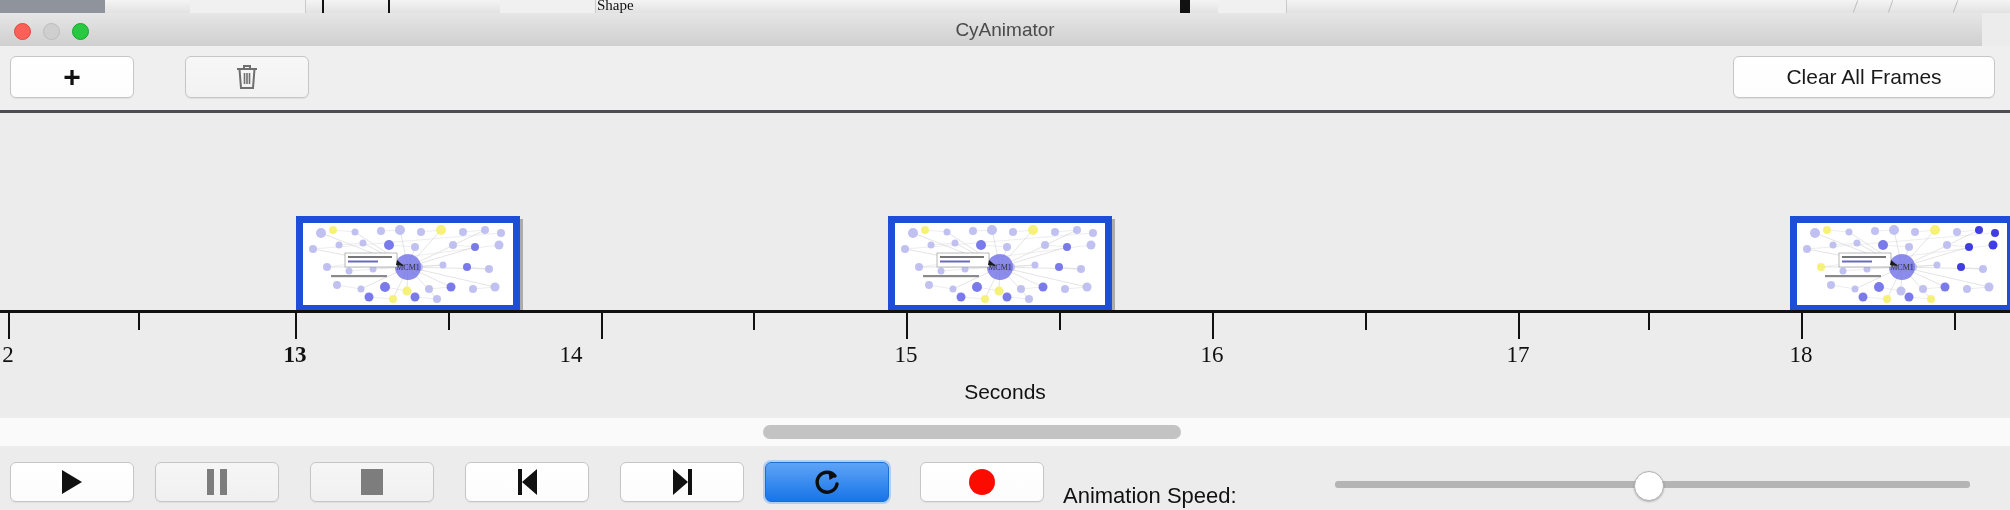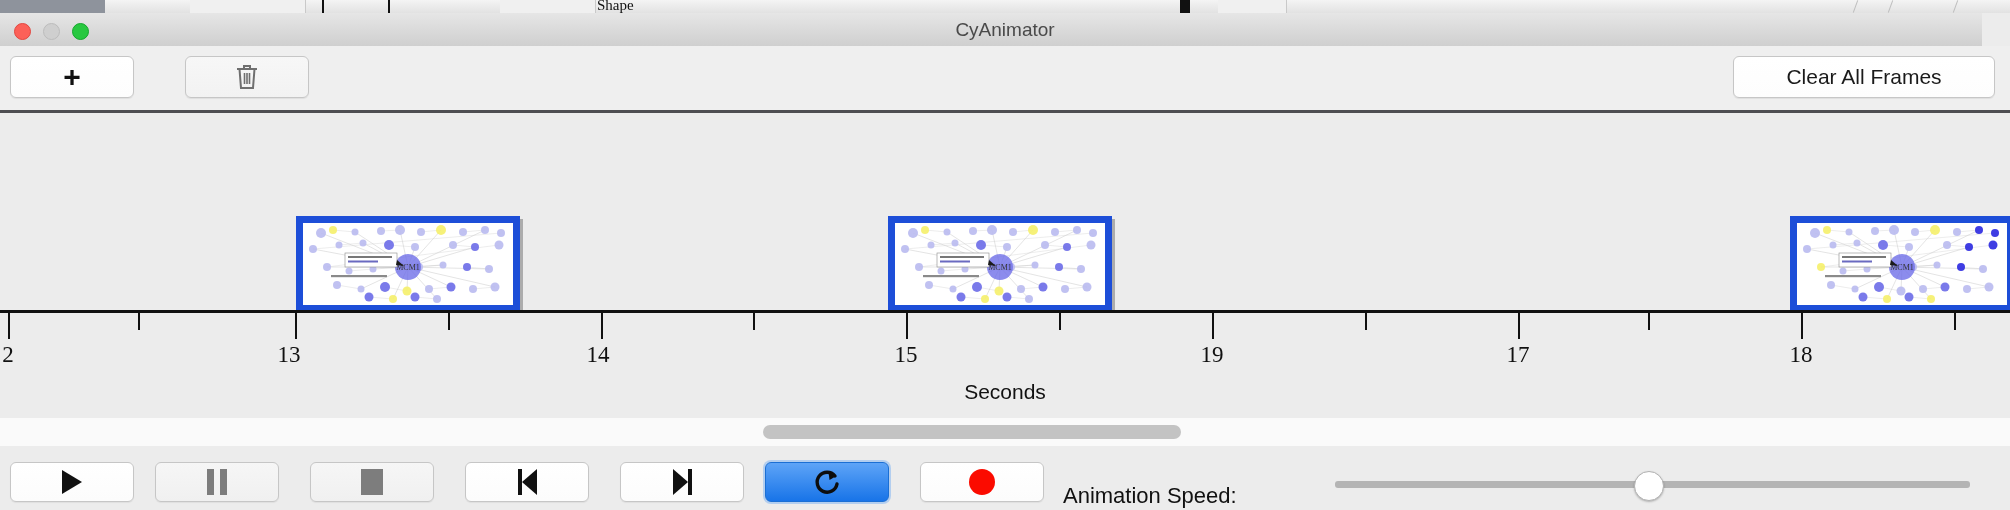--- a/index.html
+++ b/index.html
@@ -417,30 +417,30 @@
       </div>
     </div>
 
   <div class="axis">
     <div class="axis-line"></div>
     <div id="ticks">
         <div class="tick major" style="left: 8px;"></div>
         <div class="tick-label" style="left: 8px;">2</div>
         <div class="tick minor" style="left: 138px;"></div>
         <div class="tick major" style="left: 295px;"></div>
-        <div class="tick-label" style="left: 289px;">13</div>
+        <div class="tick-label" style="left: 295px; font-weight: bold;">13</div>
         <div class="tick minor" style="left: 448px;"></div>
         <div class="tick major" style="left: 601px;"></div>
-        <div class="tick-label" style="left: 598px; text-align: right;">14</div>
+        <div class="tick-label" style="left: 571px; text-align: right;">14</div>
         <div class="tick minor" style="left: 753px;"></div>
         <div class="tick major" style="left: 906px;"></div>
         <div class="tick-label" style="left: 906px;">15</div>
         <div class="tick minor" style="left: 1059px;"></div>
         <div class="tick major" style="left: 1212px;"></div>
-        <div class="tick-label" style="left: 1212px;">19</div>
+        <div class="tick-label" style="left: 1212px;">16</div>
         <div class="tick minor" style="left: 1365px;"></div>
         <div class="tick major" style="left: 1518px;"></div>
         <div class="tick-label" style="left: 1518px;">17</div>
         <div class="tick minor" style="left: 1648px;"></div>
         <div class="tick major" style="left: 1801px;"></div>
         <div class="tick-label" style="left: 1801px;">18</div>
         <div class="tick minor" style="left: 1954px;"></div>
       </div>
     <div class="axis-title">Seconds</div>
   </div>

